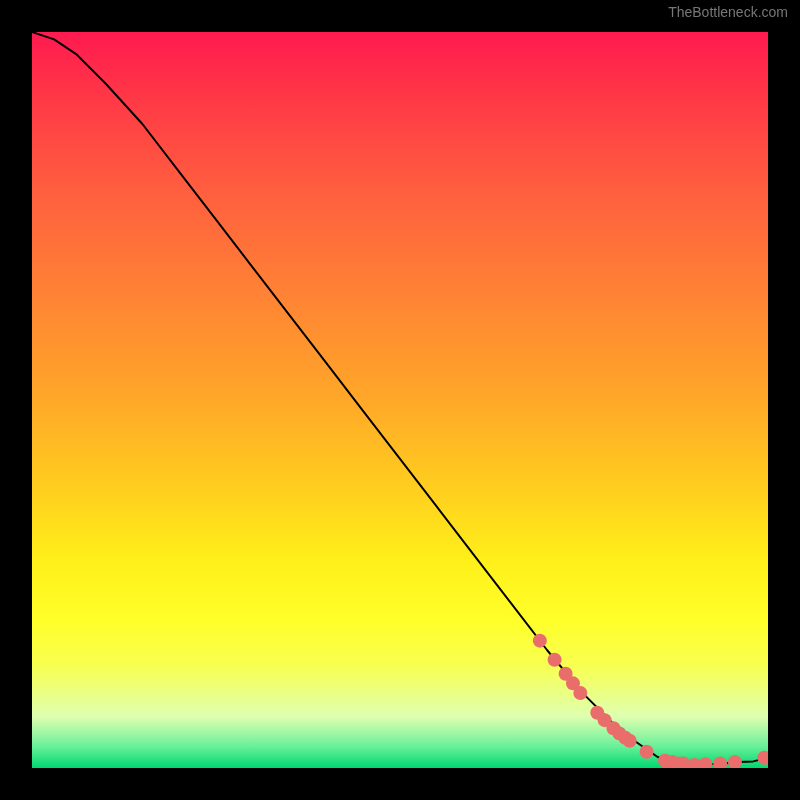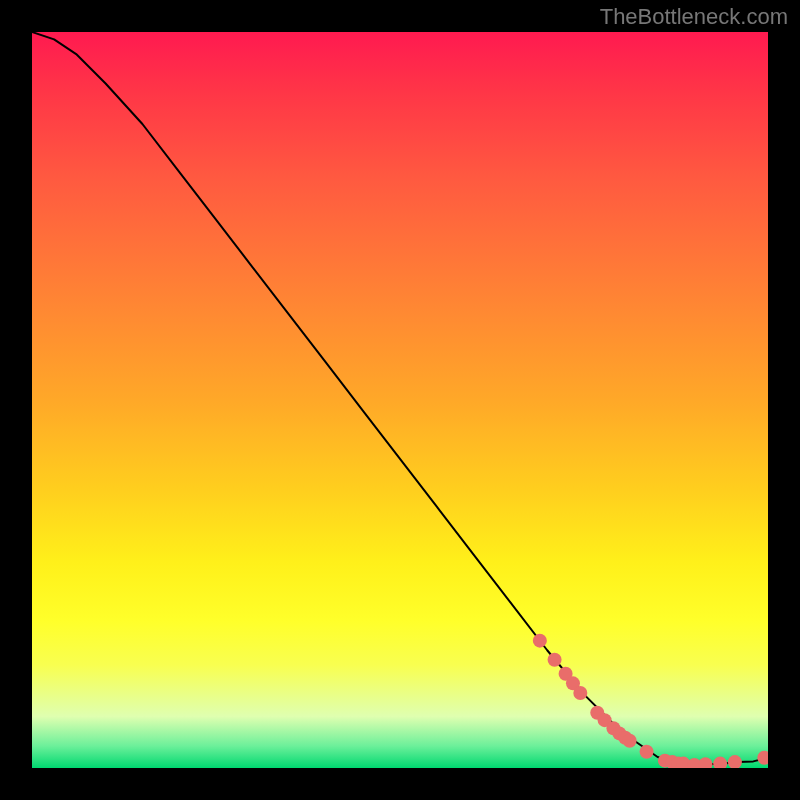--- a/index.html
+++ b/index.html
@@ -9,21 +9,21 @@
     background: #000;
     position: relative;
     font-family: Arial, sans-serif;
     overflow: hidden;
   }
   .watermark {
     position: absolute;
     top: 4px;
     right: 12px;
     color: #777;
-    font-size: 22px;
+    font-size: 14px;
     font-weight: 500;
     z-index: 10;
   }
   .plot-area {
     position: absolute;
     left: 32px;
     top: 32px;
     width: 736px;
     height: 736px;
   }

